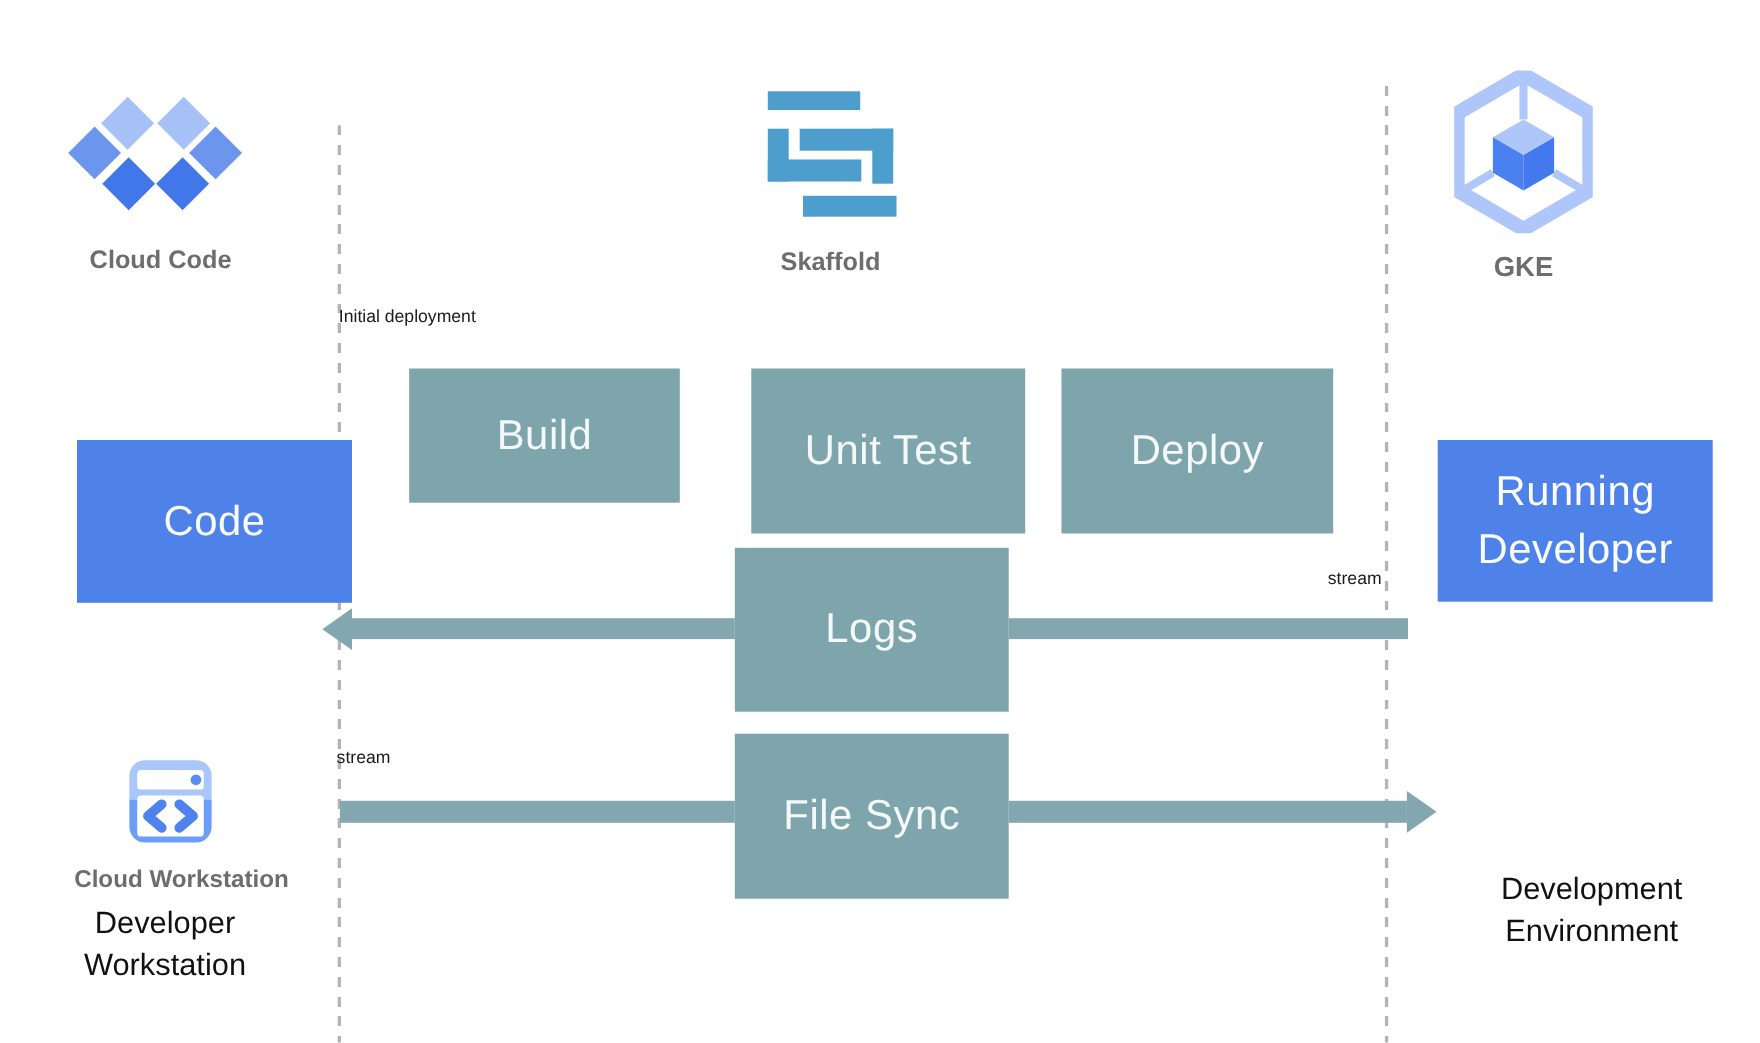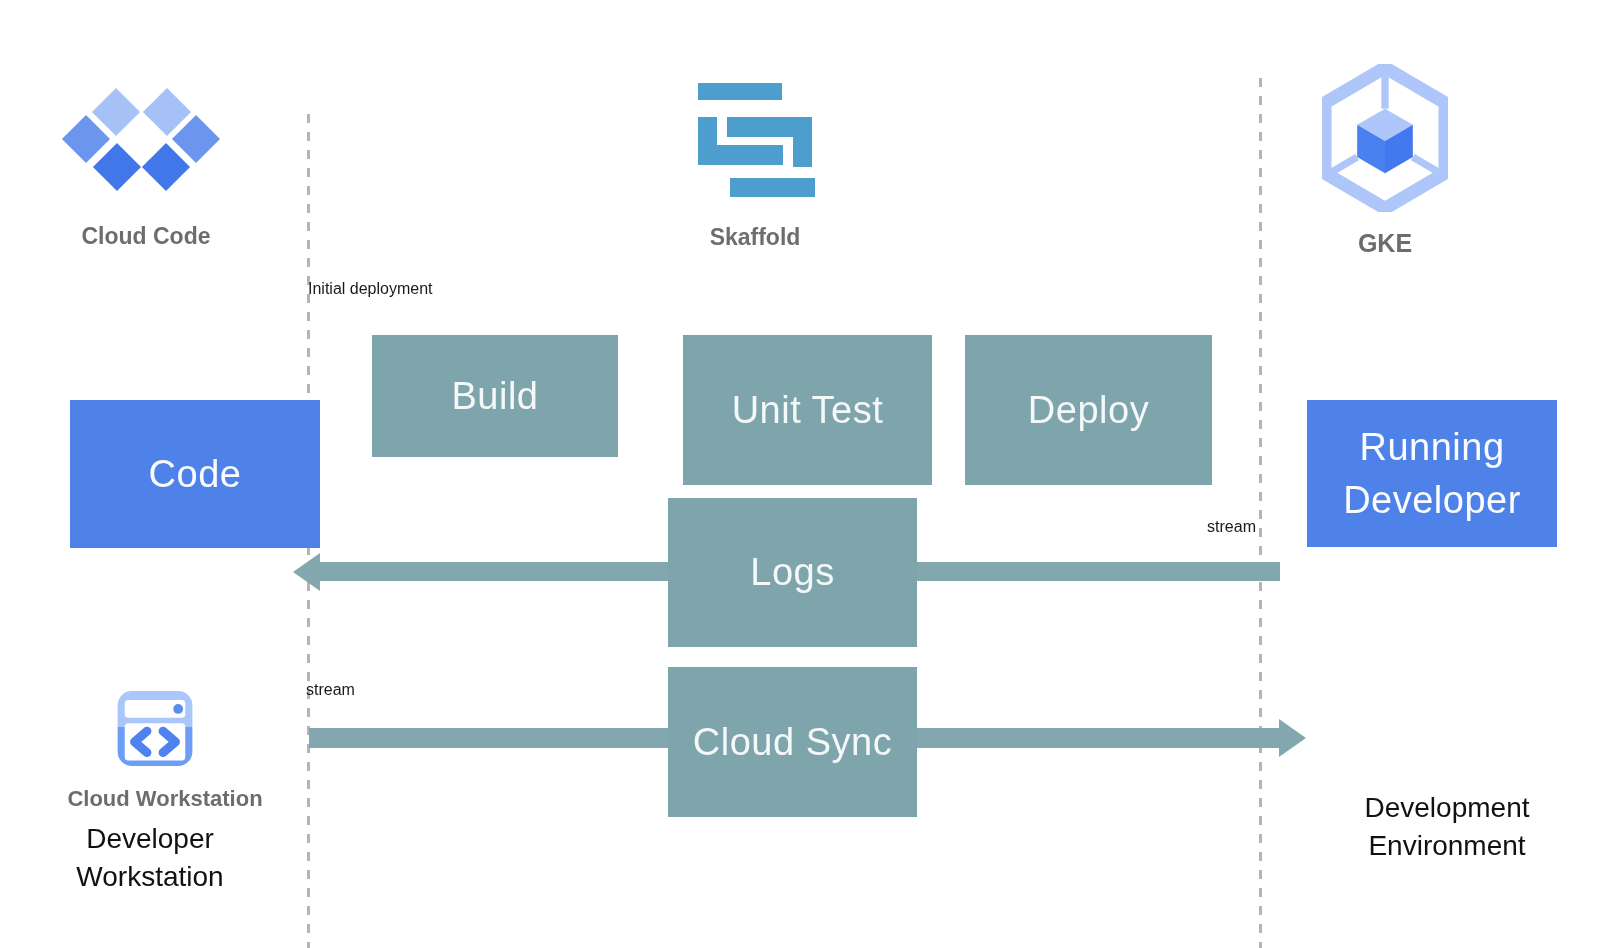--- a/index.html
+++ b/index.html
@@ -129,21 +129,21 @@
 
   <div class="annot" id="initial-deployment">Initial deployment</div>
   <div class="annot" id="stream-label">stream</div>
   <div class="annot" id="watch-label">stream</div>
 
   <div class="node blue" id="box-code">Code</div>
   <div class="node teal" id="box-build">Build</div>
   <div class="node teal" id="box-unit-test">Unit Test</div>
   <div class="node teal" id="box-deploy">Deploy</div>
   <div class="node teal" id="box-logs">Logs</div>
-  <div class="node teal" id="box-file-sync">Cloud Sync</div>
+  <div class="node teal" id="box-file-sync">File Sync</div>
   <div class="node blue" id="box-running-container">Running Developer</div>
 
   <div class="head" id="logs-head"></div>
   <div class="shaft" id="logs-shaft-left"></div>
   <div class="shaft" id="logs-shaft-right"></div>
 
   <div class="shaft" id="fs-shaft-left"></div>
   <div class="shaft" id="fs-shaft-right"></div>
   <div class="head" id="fs-head"></div>
 

